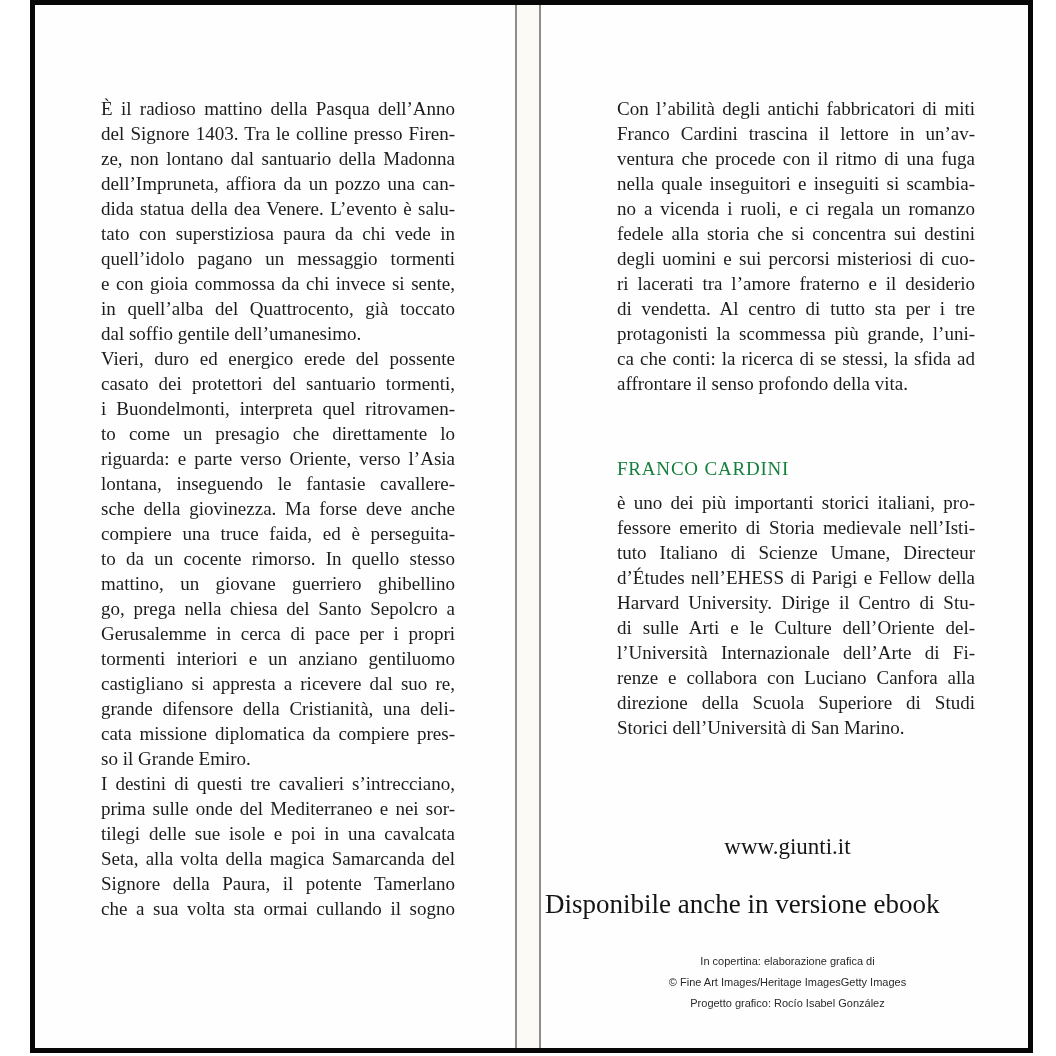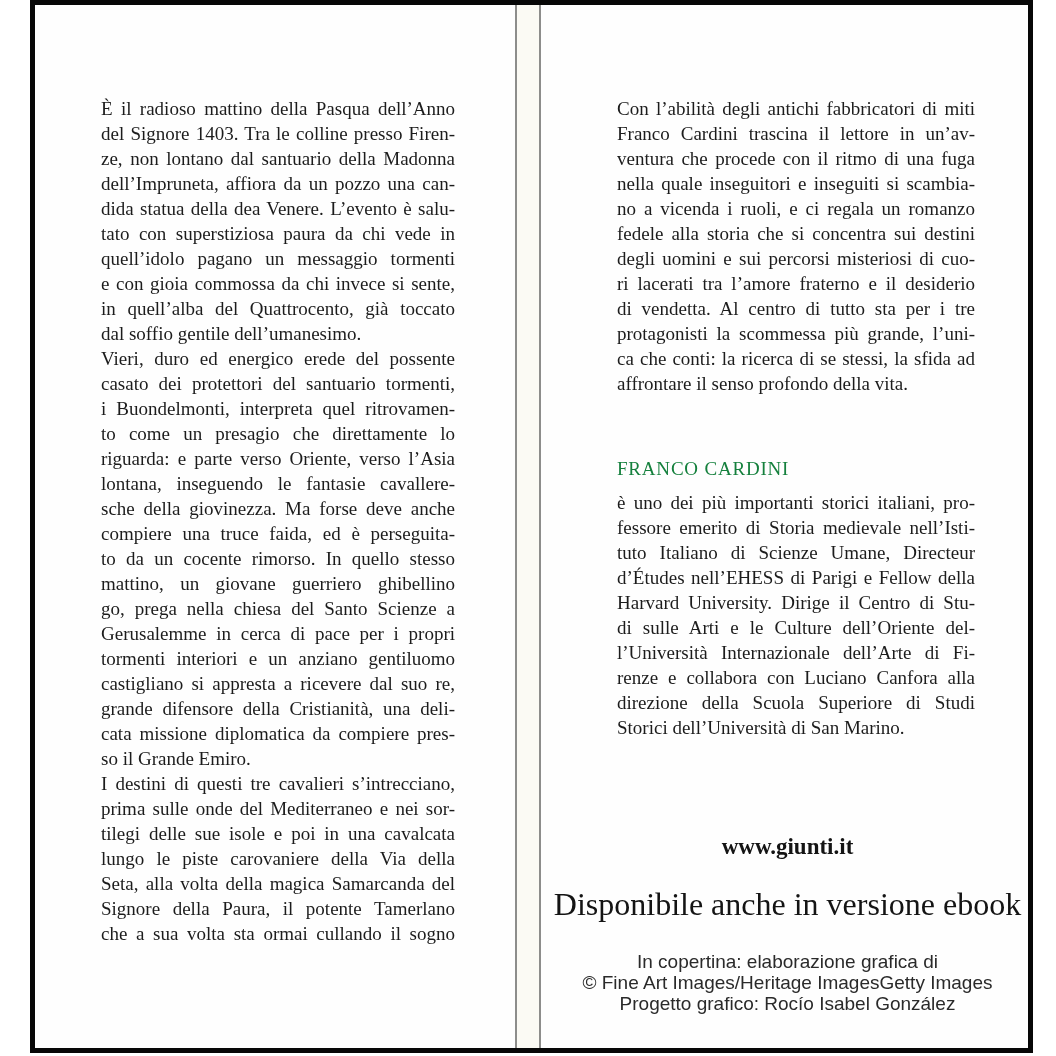--- a/index.html
+++ b/index.html
@@ -57,37 +57,37 @@
     line-height: 25px;
     letter-spacing: 0.8px;
     color: #15803d;
   }
   .website {
     position: absolute;
     left: 545px; top: 833px; width: 485px;
     text-align: center;
     font-size: 23px;
     line-height: 28px;
-    font-weight: bold;
+    font-weight: normal;
     color: #141414;
   }
   .ebook-note {
     position: absolute;
     left: 545px; top: 888px; width: 485px;
-    text-align: center;
-    font-size: 32px;
+    text-align: left;
+    font-size: 27px;
     line-height: 32px;
     color: #141414;
   }
   .credits {
     position: absolute;
     left: 545px; top: 951px; width: 485px;
     text-align: center;
     font-family: "Liberation Sans", sans-serif;
-    font-size: 19px;
+    font-size: 11px;
     line-height: 21px;
     color: #2a2a2a;
   }
   .credits div { white-space: nowrap; }
 </style>
 </head>
 <body>
 
 <div class="frame"></div>
 <div class="spine-strip"></div>
@@ -111,33 +111,32 @@
       <div class="jline">Vieri, duro ed energico erede del possente</div>
       <div class="jline">casato dei protettori del santuario tormenti,</div>
       <div class="jline">i Buondelmonti, interpreta quel ritrovamen-</div>
       <div class="jline">to come un presagio che direttamente lo</div>
       <div class="jline">riguarda: e parte verso Oriente, verso l’Asia</div>
       <div class="jline">lontana, inseguendo le fantasie cavallere-</div>
       <div class="jline">sche della giovinezza. Ma forse deve anche</div>
       <div class="jline">compiere una truce faida, ed è perseguita-</div>
       <div class="jline">to da un cocente rimorso. In quello stesso</div>
       <div class="jline">mattino, un giovane guerriero ghibellino</div>
-      <div class="jline">go, prega nella chiesa del Santo Scienze a</div>
+      <div class="jline">go, prega nella chiesa del Santo Sepolcro a</div>
       <div class="jline">Gerusalemme in cerca di pace per i propri</div>
       <div class="jline">tormenti interiori e un anziano gentiluomo</div>
       <div class="jline">castigliano si appresta a ricevere dal suo re,</div>
       <div class="jline">grande difensore della Cristianità, una deli-</div>
       <div class="jline">cata missione diplomatica da compiere pres-</div>
       <div class="jline last">so il Grande Emiro.</div>
     </div>
   <div class="para">
       <div class="jline">I destini di questi tre cavalieri s’intrecciano,</div>
       <div class="jline">prima sulle onde del Mediterraneo e nei sor-</div>
       <div class="jline">tilegi delle sue isole e poi in una cavalcata</div>
-      <div class="jline">lungo le piste carovaniere della Via della</div>
       <div class="jline">Seta, alla volta della magica Samarcanda del</div>
       <div class="jline">Signore della Paura, il potente Tamerlano</div>
       <div class="jline">che a sua volta sta ormai cullando il sogno</div>
     </div>
 </div>
 
 <div class="flap-text right-intro">
     <div class="jline">Con l’abilità degli antichi fabbricatori di miti</div>
     <div class="jline">Franco Cardini trascina il lettore in un’av-</div>
     <div class="jline">ventura che procede con il ritmo di una fuga</div>

